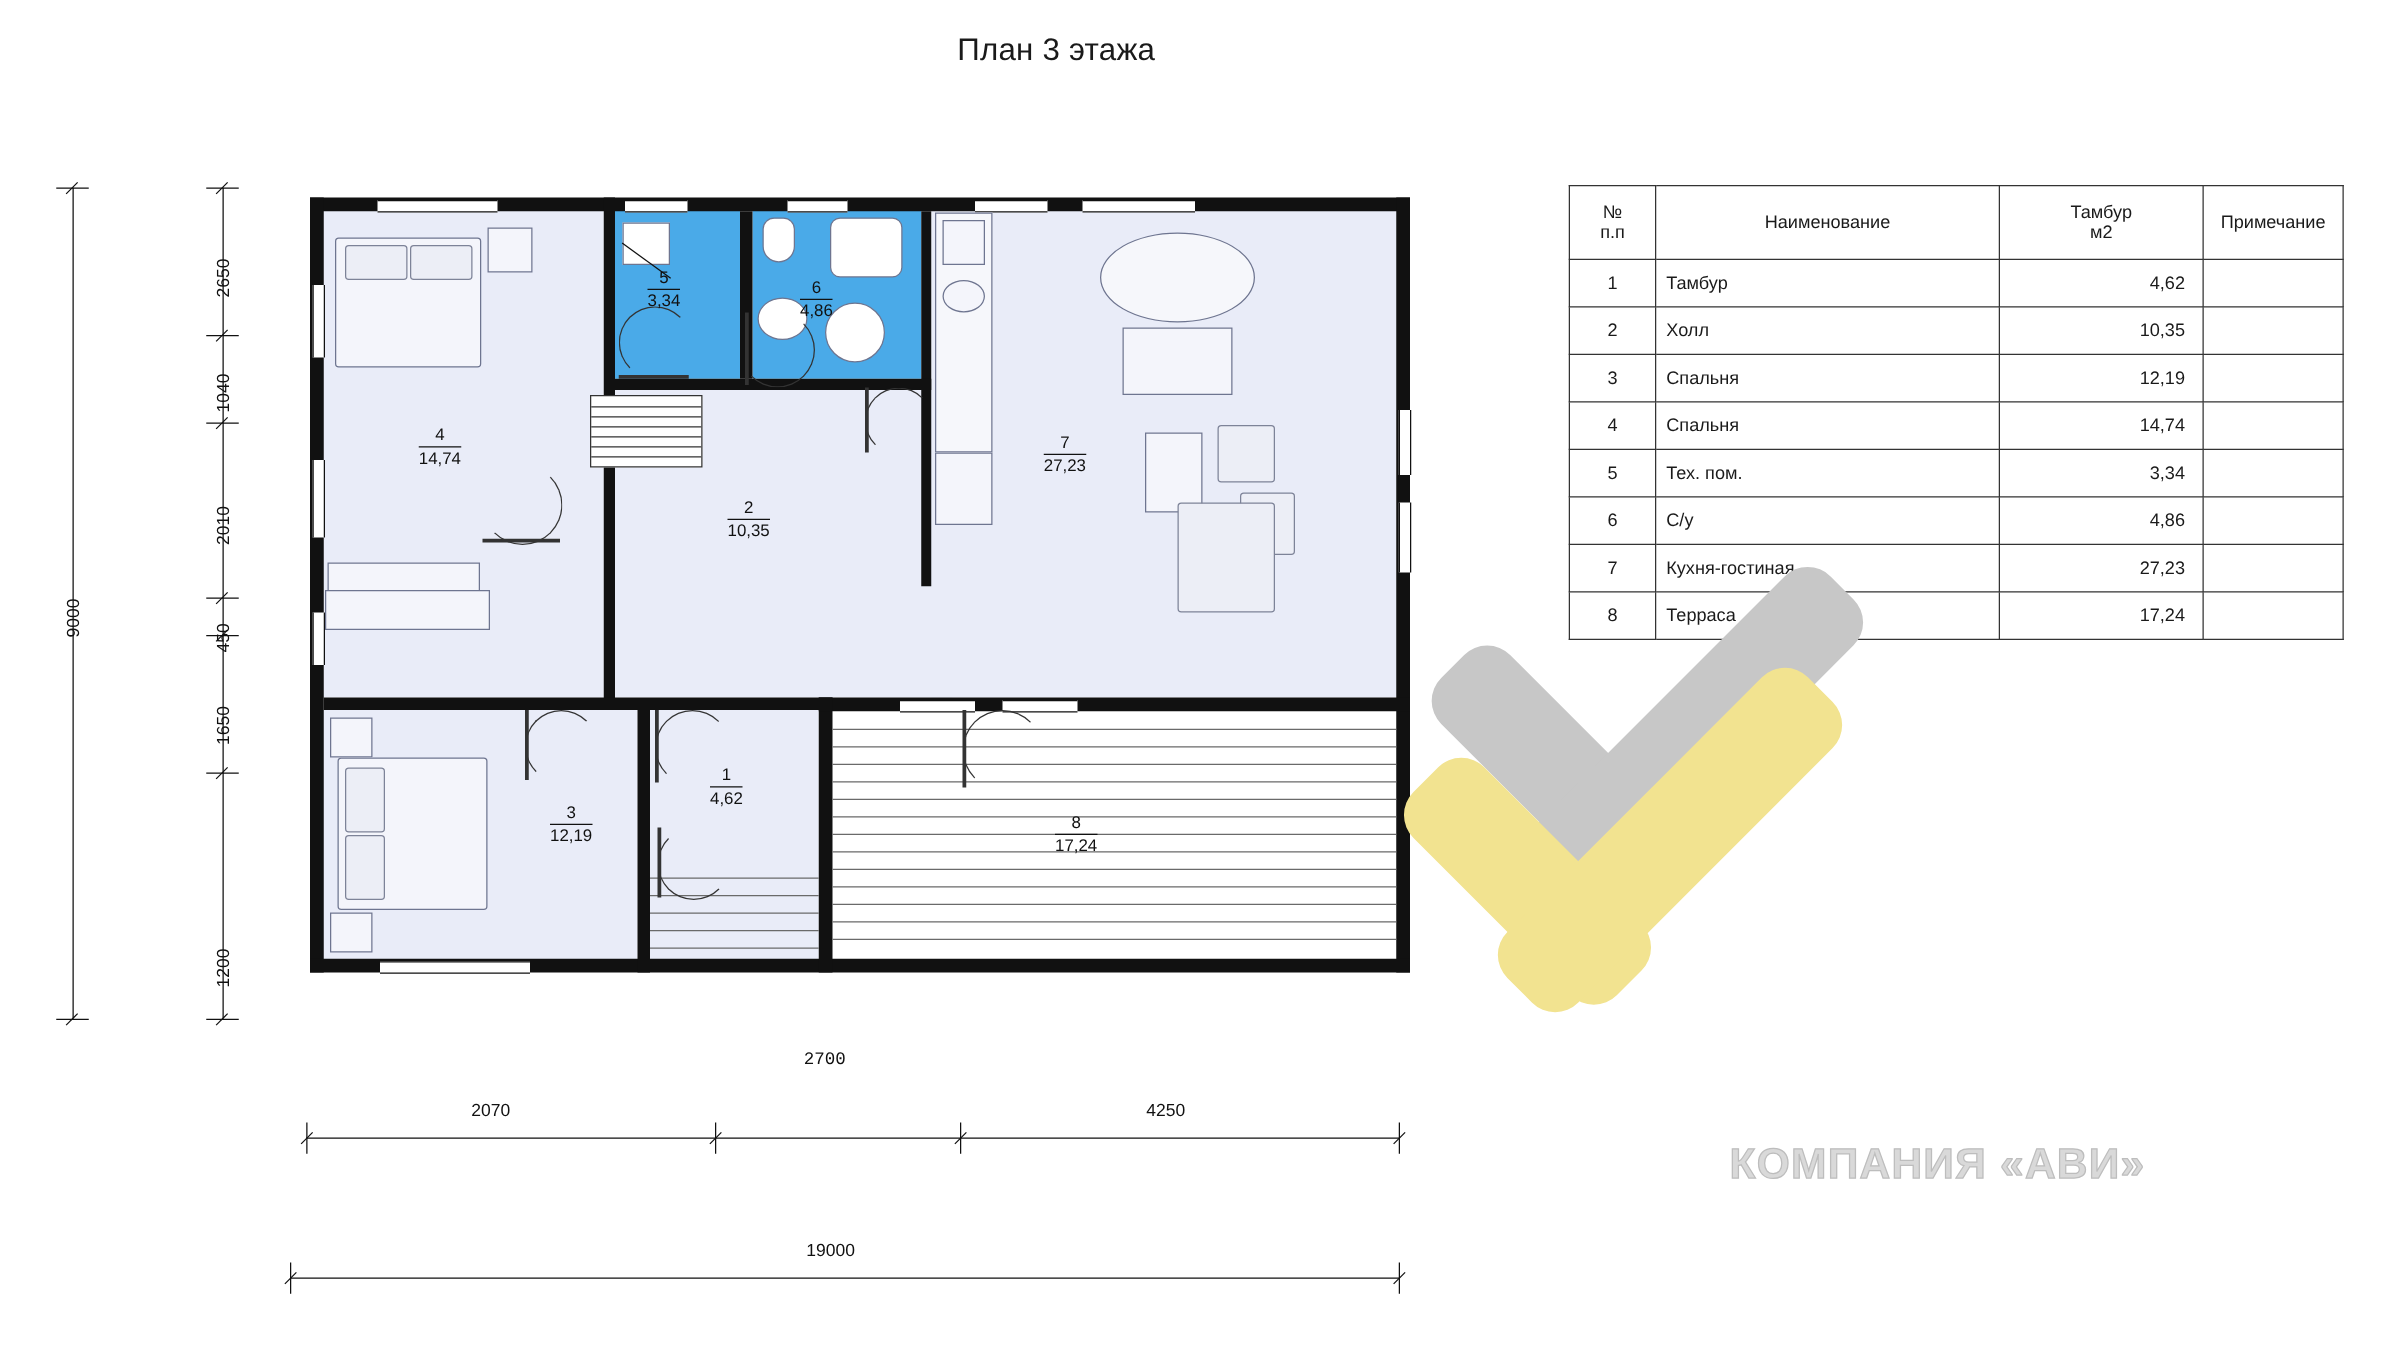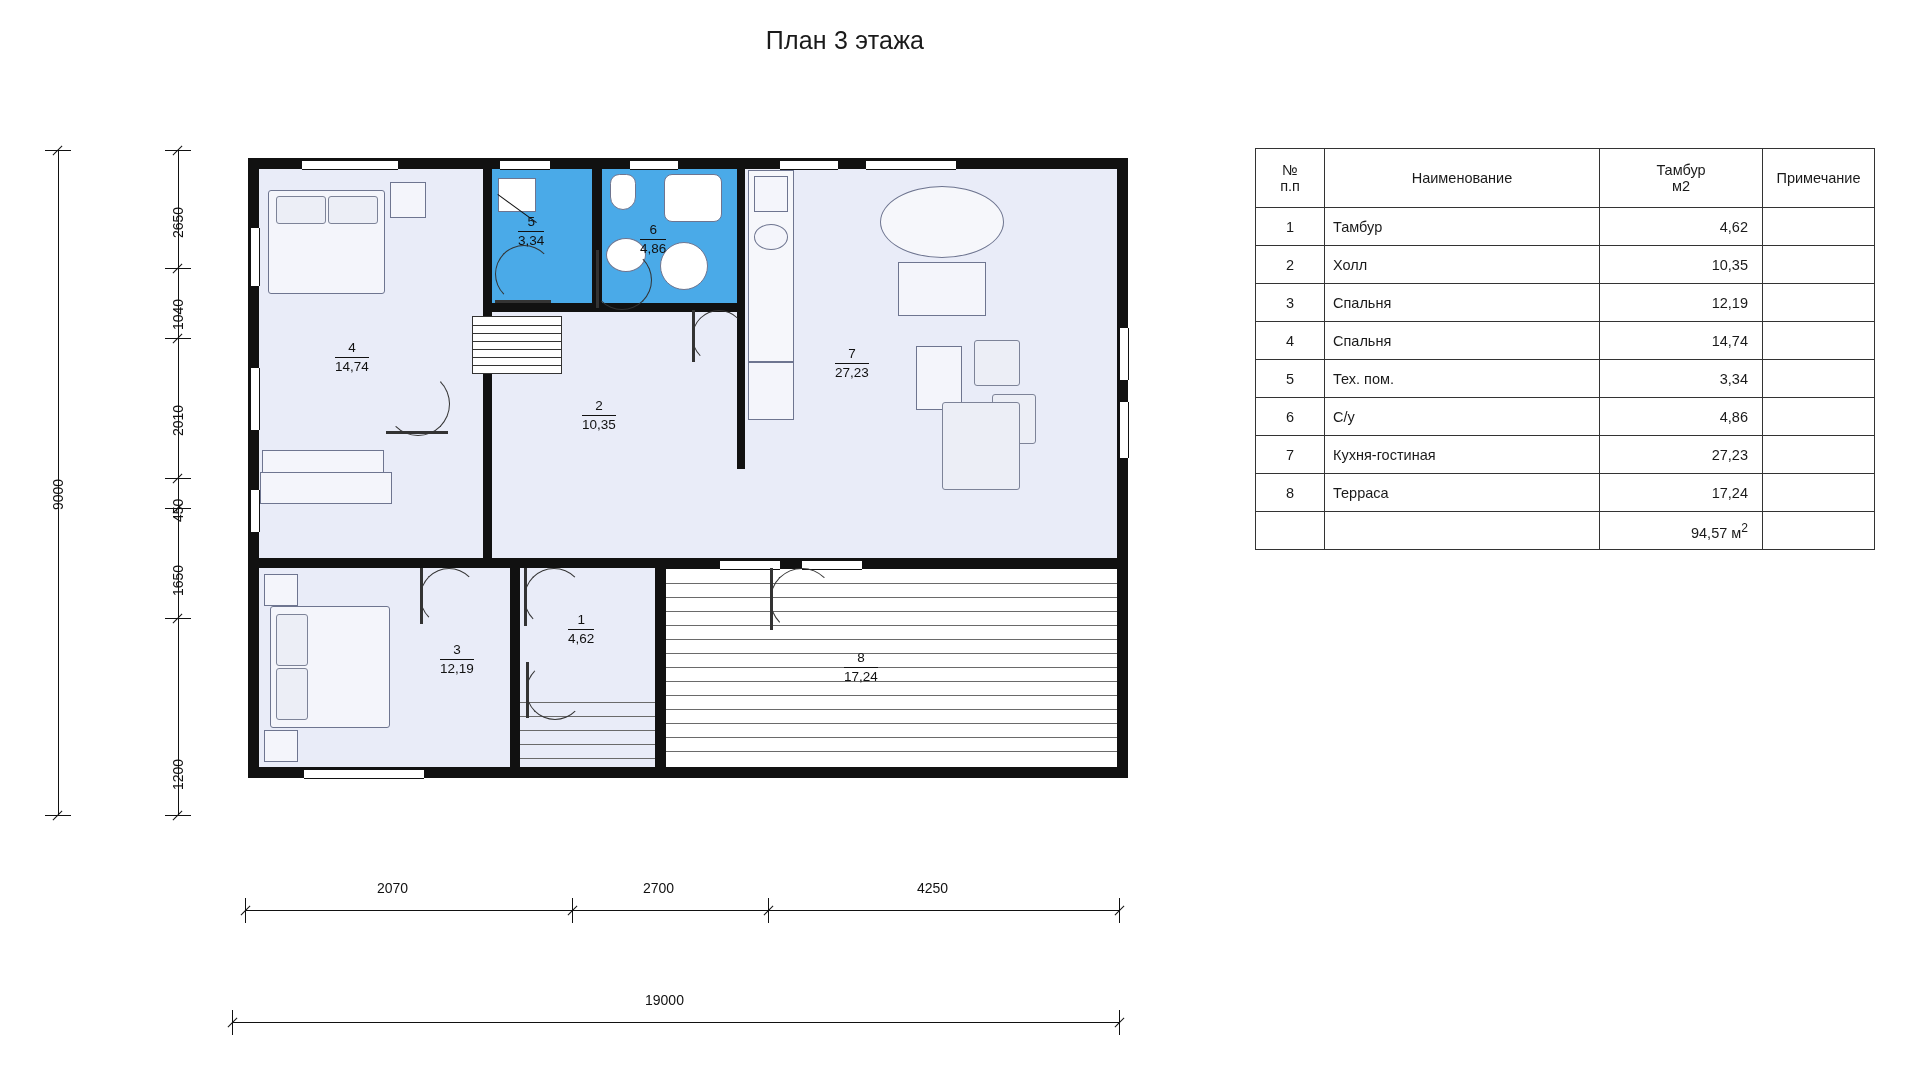--- a/index.html
+++ b/index.html
@@ -280,21 +280,21 @@
     <div class="dim-line" style="left:245px;top:910px;width:875px;height:1px;"></div>
     <div class="dim-line" style="left:245px;top:898px;width:1px;height:25px;"></div>
     <div class="dim-line" style="left:572px;top:898px;width:1px;height:25px;"></div>
     <div class="dim-line" style="left:768px;top:898px;width:1px;height:25px;"></div>
     <div class="dim-line" style="left:1119px;top:898px;width:1px;height:25px;"></div>
     <div class="tick" style="left:239px;top:910px;"></div>
     <div class="tick" style="left:566px;top:910px;"></div>
     <div class="tick" style="left:762px;top:910px;"></div>
     <div class="tick" style="left:1113px;top:910px;"></div>
     <div class="dimtext" style="left:377px;top:880px;">2070</div>
-    <div class="dimtext" style="left:643px;top:880px;">2700</div>
+    <div class="dimtext" style="left:643px;top:840px;font-family:Liberation Mono, monospace;">2700</div>
     <div class="dimtext" style="left:917px;top:880px;">4250</div>
   </div>
 
   <div>
     <div class="dim-line" style="left:232px;top:1022px;width:888px;height:1px;"></div>
     <div class="dim-line" style="left:232px;top:1010px;width:1px;height:25px;"></div>
     <div class="dim-line" style="left:1119px;top:1010px;width:1px;height:25px;"></div>
     <div class="tick" style="left:226px;top:1022px;"></div>
     <div class="tick" style="left:1113px;top:1022px;"></div>
     <div class="dimtext" style="left:645px;top:992px;">19000</div>
@@ -357,23 +357,24 @@
         <td class="c-name">Кухня-гостиная</td>
         <td class="c-area">27,23</td>
         <td class="c-note"></td>
       </tr>
       <tr>
         <td class="c-num">8</td>
         <td class="c-name">Терраса</td>
         <td class="c-area">17,24</td>
         <td class="c-note"></td>
       </tr>
-      <tr>
-        <td class="c-num"></td>
-        <td class="c-name"></td>
-        <td class="c-area">94,57 м<sup>2</sup></td>
-        <td class="c-note"></td>
-      </tr>
     </tbody>
   </table>
 
+  <div id="logo">
+    <div class="check grey" style="left:-22px;top:58px;width:78px;height:240px;transform:rotate(-45deg);"></div>
+    <div class="check grey" style="left:88px;top:-18px;width:78px;height:330px;transform:rotate(45deg);"></div>
+    <div class="check yellow" style="left:-48px;top:150px;width:80px;height:230px;transform:rotate(-45deg);"></div>
+    <div class="check yellow" style="left:66px;top:62px;width:80px;height:340px;transform:rotate(45deg);"></div>
+    <div class="brand">КОМПАНИЯ «АВИ»</div>
+  </div>
 
 </div>
 
 </body></html>

